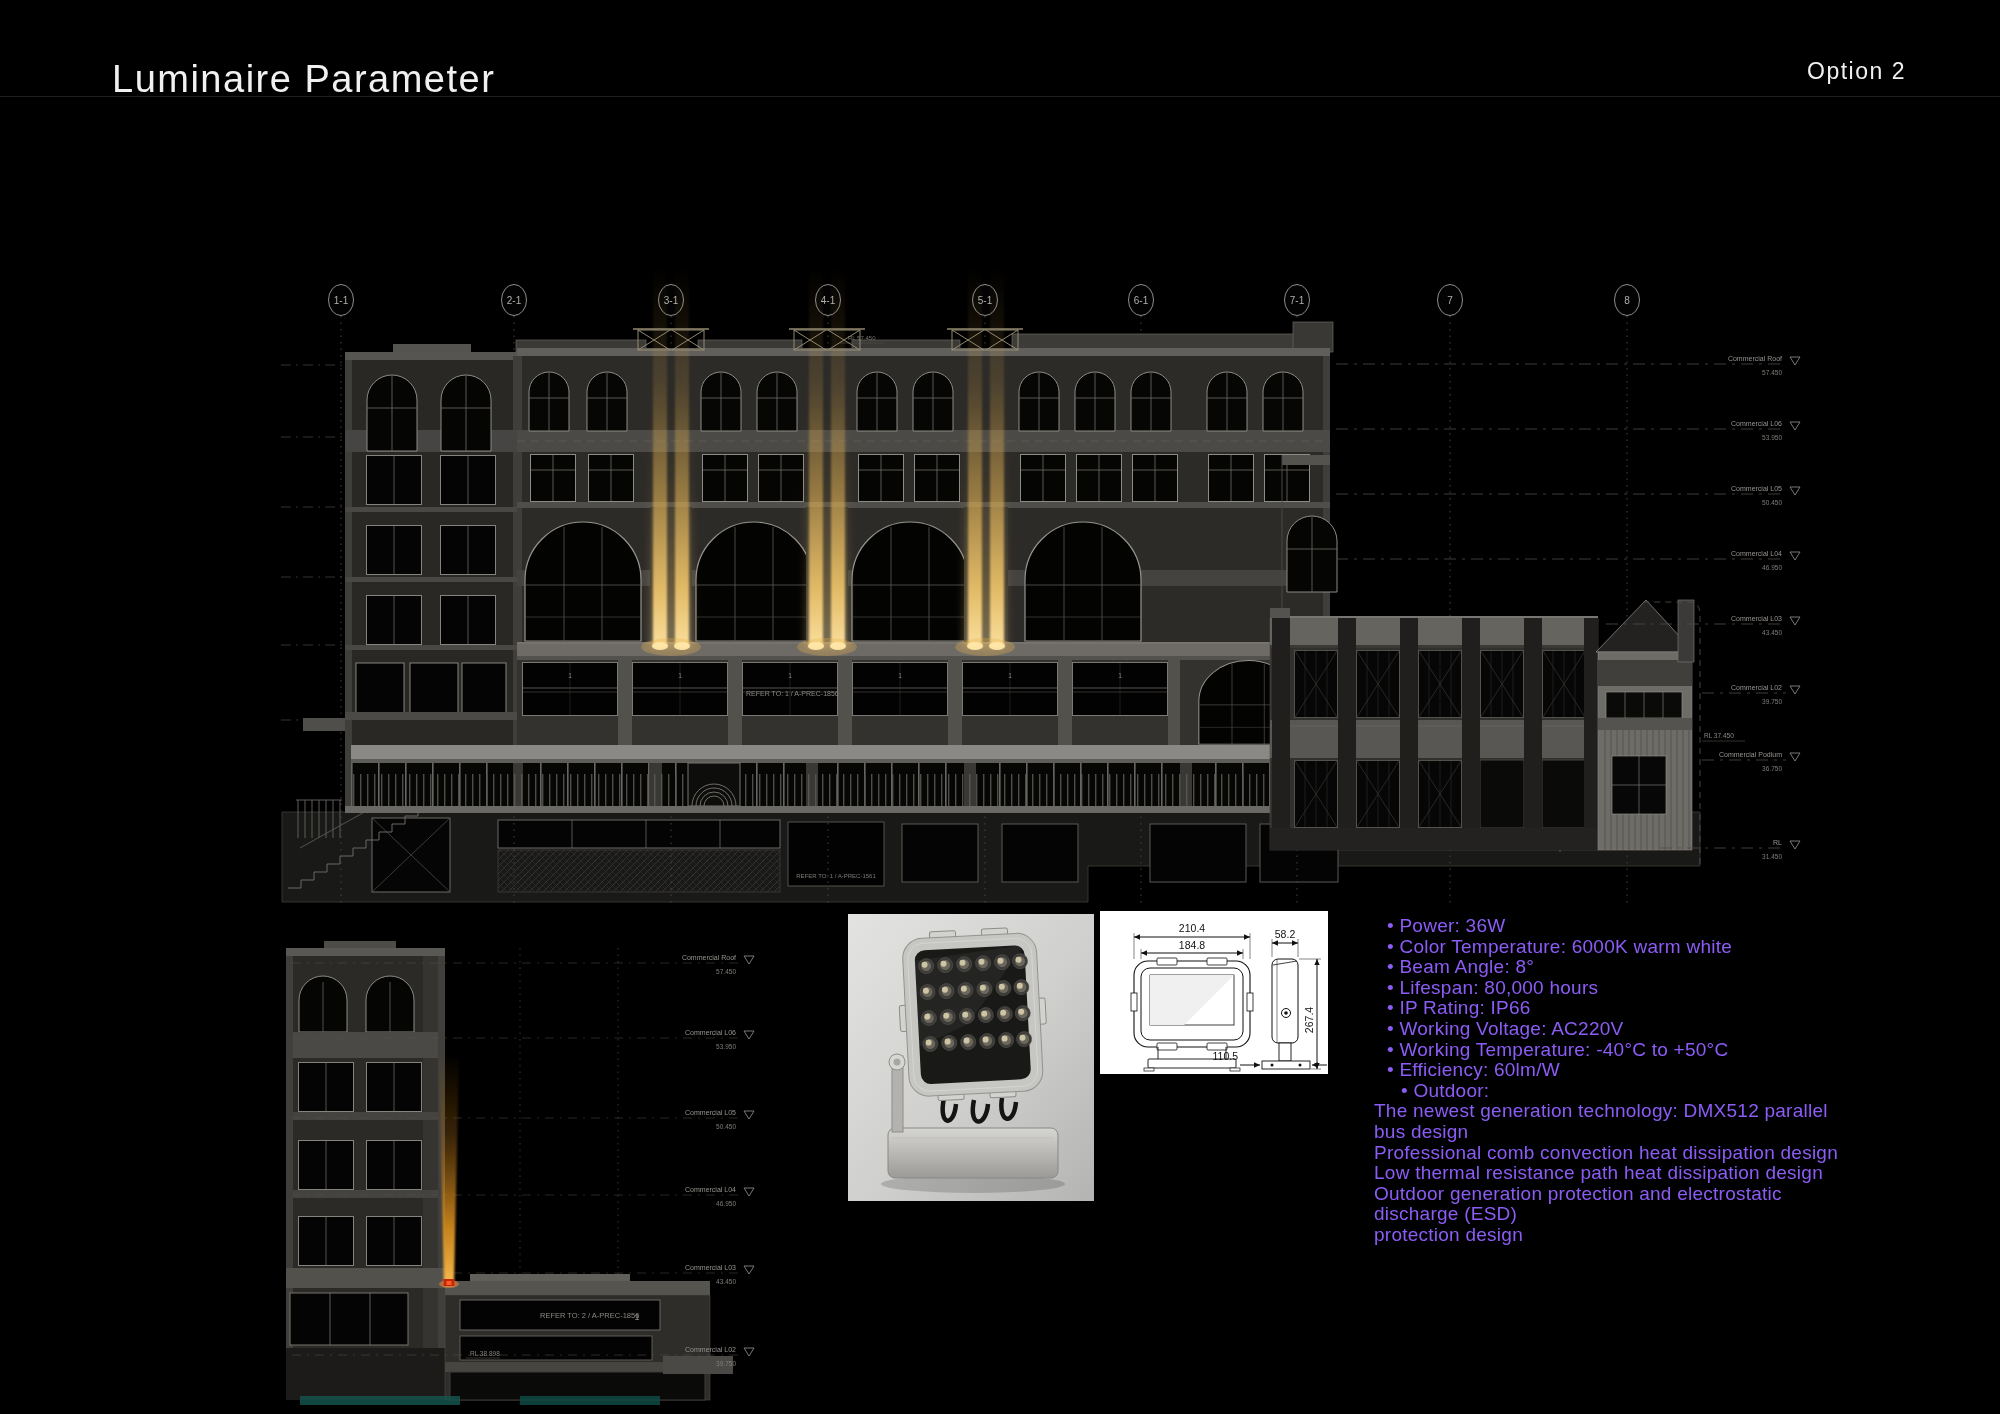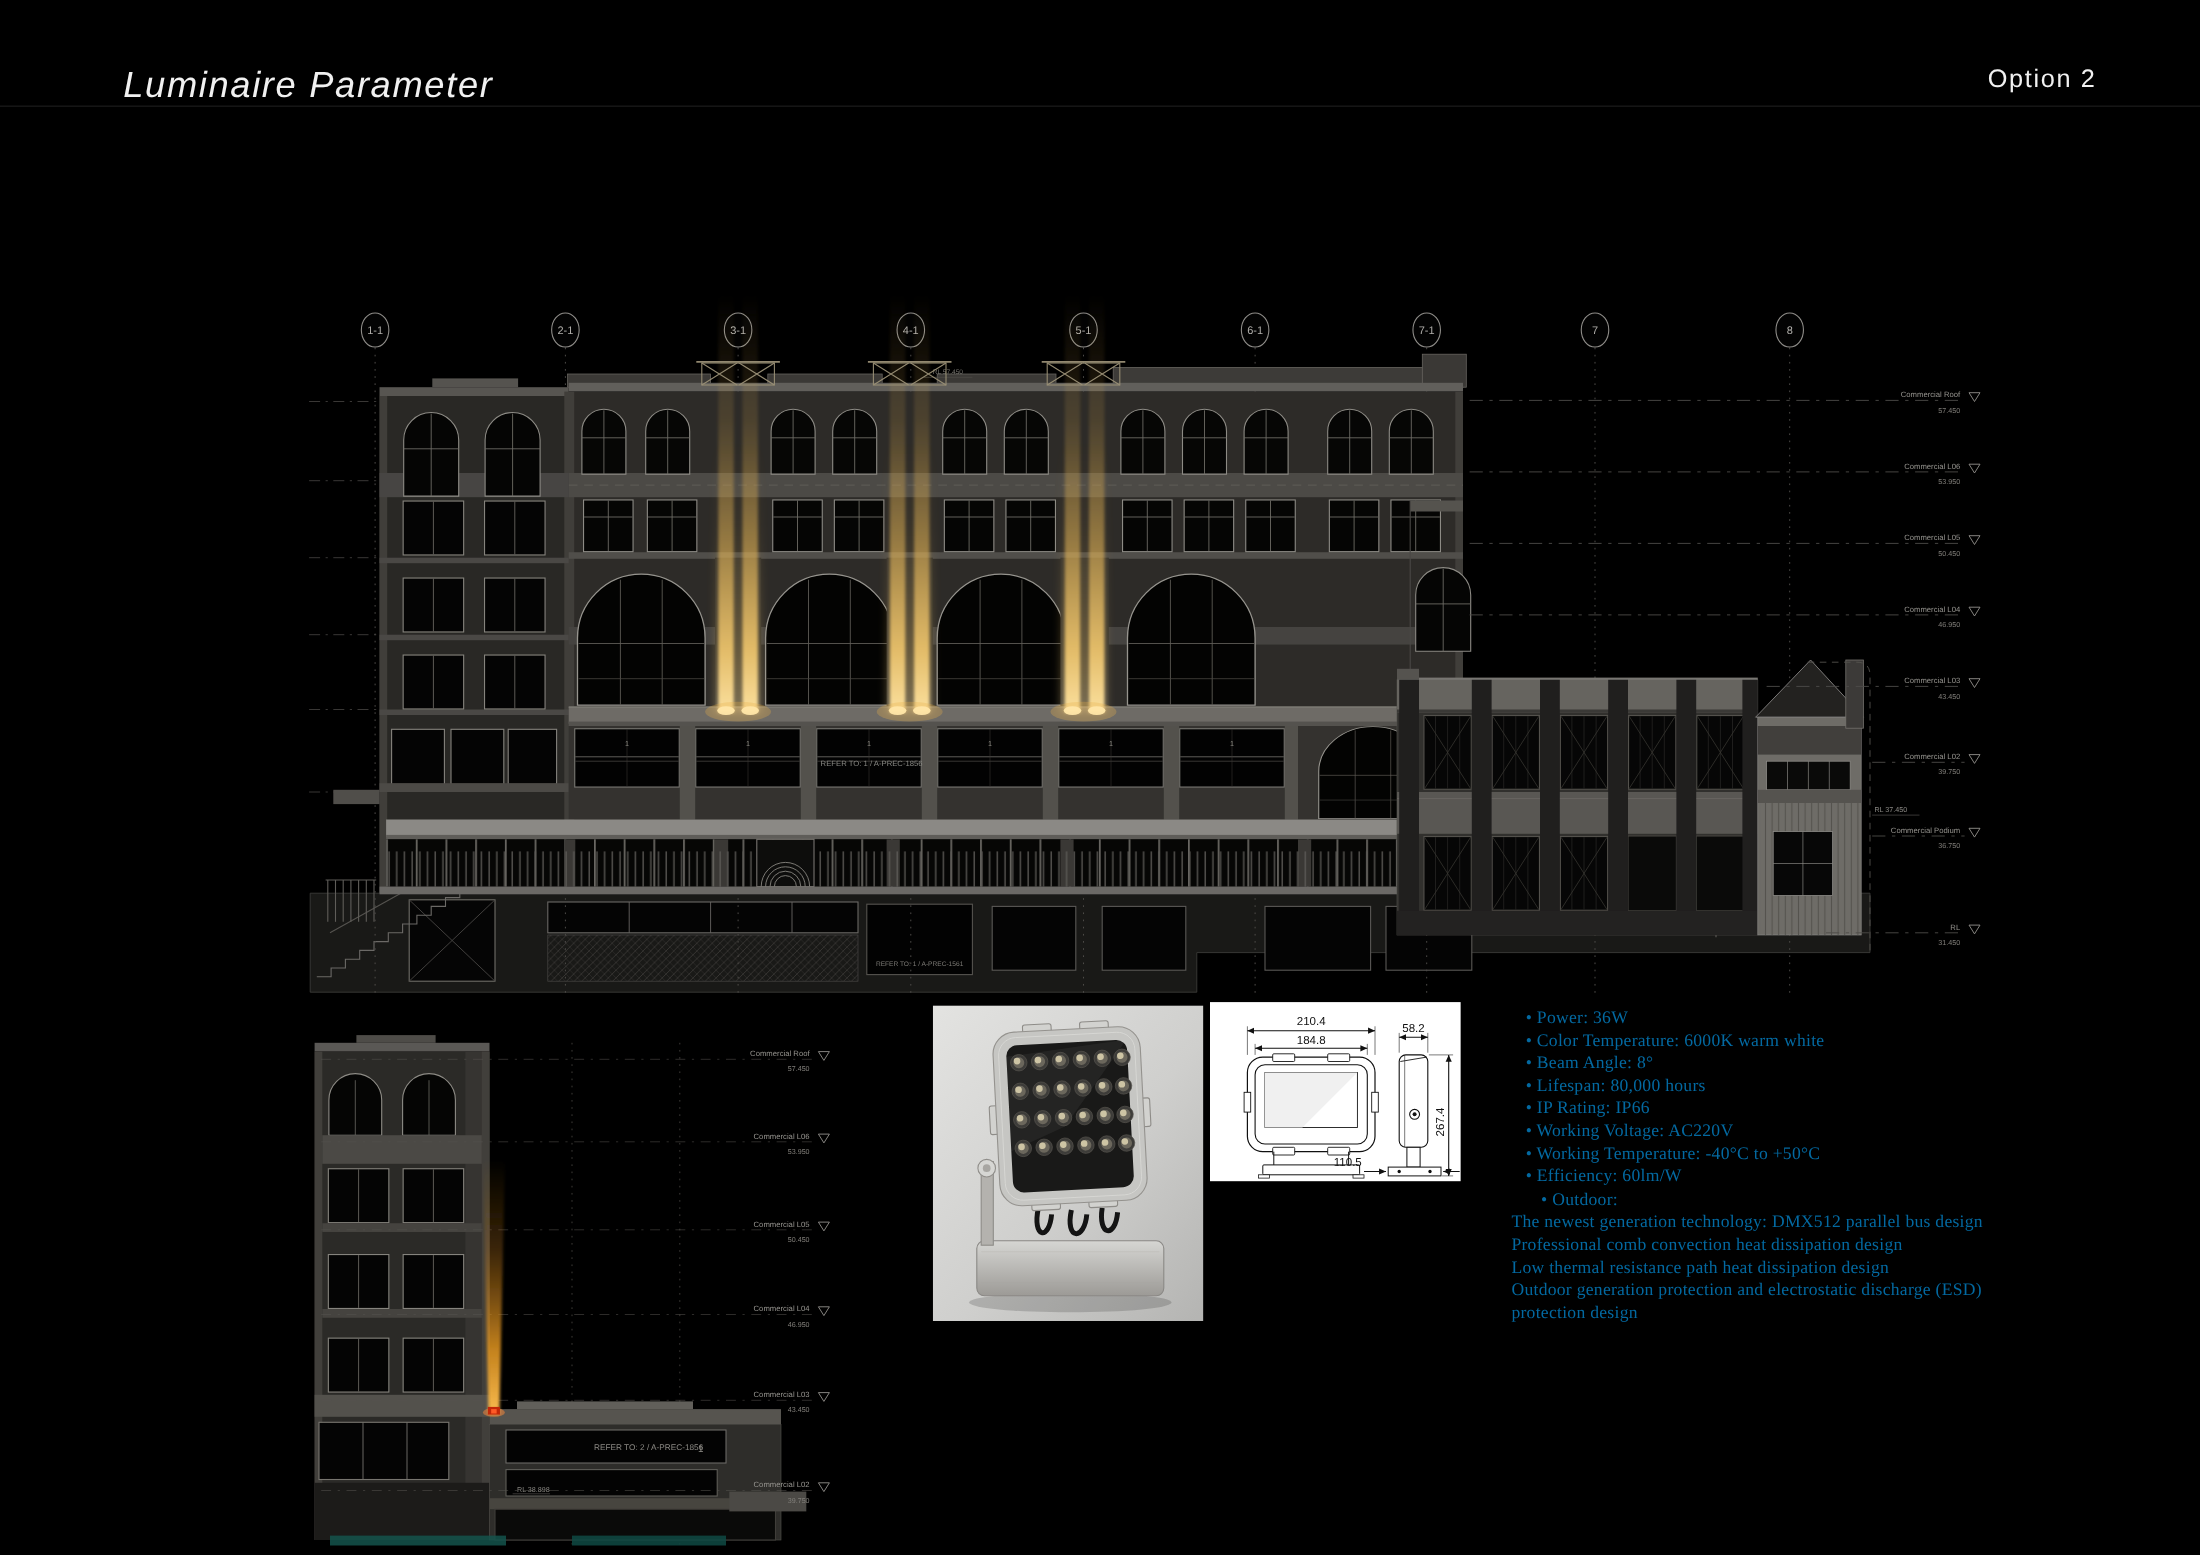--- a/index.html
+++ b/index.html
@@ -1,22 +1,22 @@
 <!DOCTYPE html>
 <html><head>
 <meta charset="utf-8">
 <style>
   html,body{margin:0;padding:0;background:#000;}
   body{width:2000px;height:1414px;position:relative;overflow:hidden;
        font-family:"Liberation Sans",sans-serif;}
   .abs{position:absolute;}
   #hairline{left:0;top:96px;width:2000px;height:1px;background:#1e1e1e;}
-  #title{left:112px;top:58px;font-size:33px;color:#f1f1f1;letter-spacing:1.5px;font-weight:400;font-style:italic;}
+  #title{left:112px;top:58px;font-size:38px;color:#f1f1f1;letter-spacing:1.5px;font-weight:400;}
   #option{right:94px;top:58px;font-size:23px;color:#f1f1f1;letter-spacing:1.5px;font-weight:400;}
-  #specs{left:1374px;top:916px;width:486px;color:#0369a1;font-size:16px;line-height:20.6px;letter-spacing:.25px;font-family:Liberation Serif, serif;}
+  #specs{left:1374px;top:916px;width:486px;color:#8b5cf6;font-size:19px;line-height:20.6px;letter-spacing:.25px;}
   #specs .b{padding-left:13px;}
   #specs .m{padding-left:27px;}
   #specs .n{padding-left:0;}
   svg text{font-family:"Liberation Sans",sans-serif;}
   #canvas{left:0;top:0;}
   #photo{left:848px;top:914px;}
   #dims{left:1100px;top:911px;}
 </style>
 </head>
 <body>

